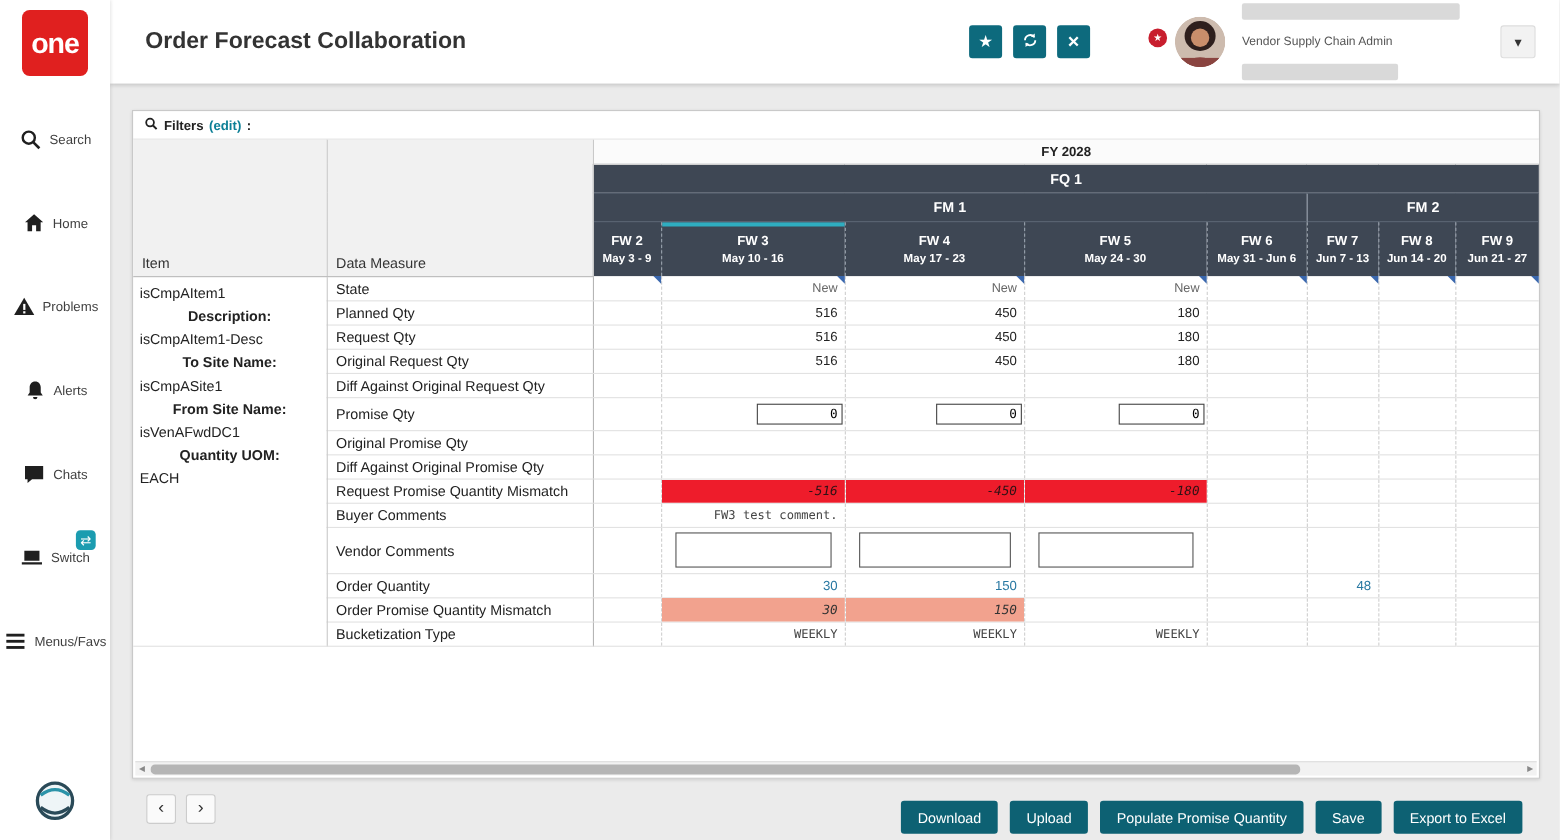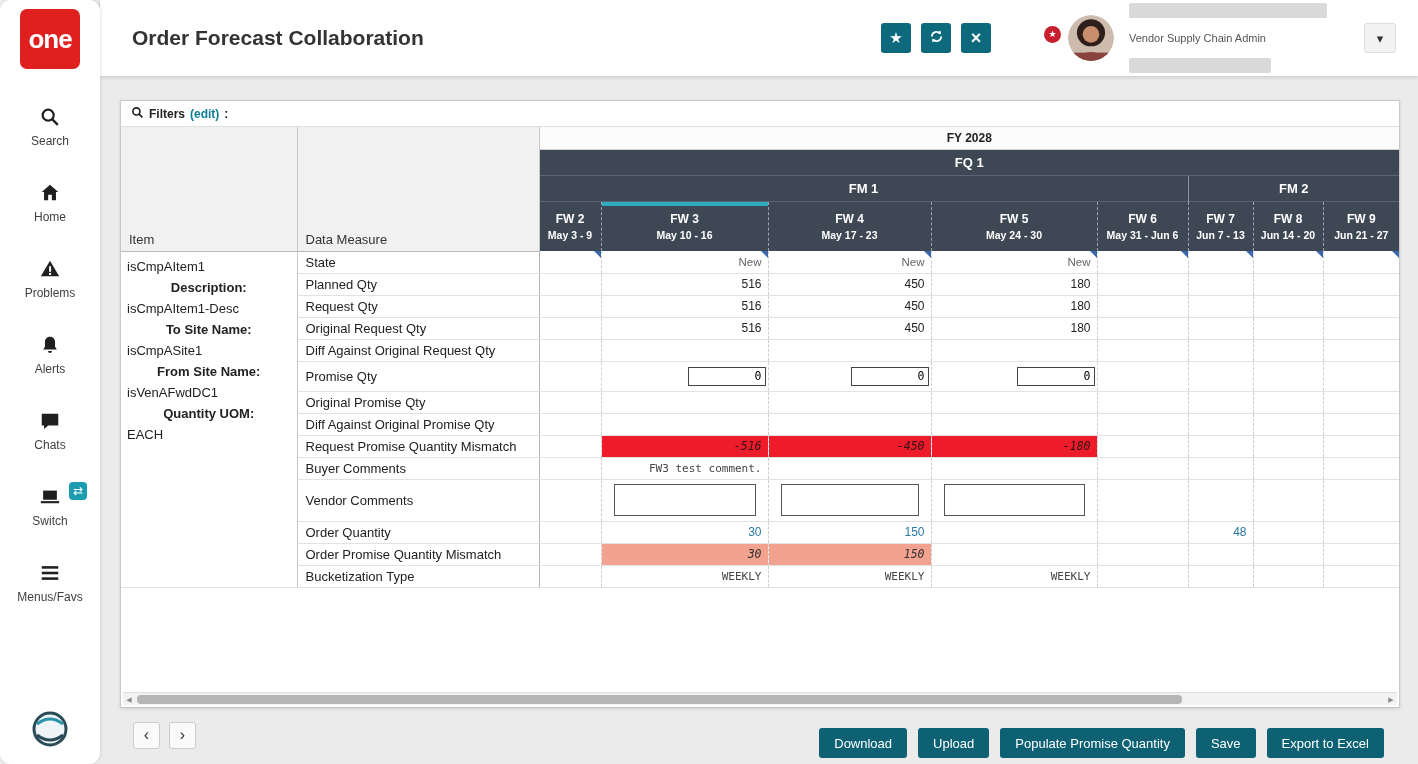--- a/index.html
+++ b/index.html
@@ -1,23 +1,23 @@
 <!DOCTYPE html>
 <html><head>
 <meta charset="utf-8">
 <style>
   * { margin:0; padding:0; box-sizing:border-box; }
   html,body { width:1418px; height:764px; }
   body { font-family:"Liberation Sans",sans-serif; background:#ebebeb; overflow:hidden; }
   .page { position:relative; width:1418px; height:764px; }
 
   
-  .sidebar { position:absolute; left:0; top:0; width:100px; height:100%; background:#fff; box-shadow:1px 0 3px rgba(0,0,0,.10); z-index:6;border-radius:11px; }
+  .sidebar { position:absolute; left:0; top:0; width:100px; height:100%; background:#fff; box-shadow:1px 0 3px rgba(0,0,0,.10); z-index:6; }
   .logo { width:60px; height:60px; background:#e0201f; border-radius:7px; margin:9px auto 20px; display:flex; align-items:center; justify-content:center; color:#fff; font-weight:bold; font-size:26px; letter-spacing:-1px; cursor:pointer; }
-  .nav-item { height:76px; display:flex; flex-direction:column; align-items:center; justify-content:center; gap:6px; cursor:pointer; position:relative; }
+  .nav-item { height:76px; display:flex; flex-direction:row; align-items:center; justify-content:center; gap:6px; cursor:pointer; position:relative; }
   .nav-item svg { width:22px; height:22px; display:block; }
   .nav-item .lbl { font-size:12px; color:#3f3f3f; }
   .switch-badge { position:absolute; top:13px; right:13px; width:18px; height:18px; background:#1b9cb0; color:#fff; border-radius:4px; font-size:12px; line-height:18px; text-align:center; }
   .globe { position:absolute; bottom:12px; left:50%; transform:translateX(-50%); cursor:pointer; }
 
   
   .topbar { position:absolute; left:100px; right:0; top:0; height:76px; background:#fff; box-shadow:0 1px 4px rgba(0,0,0,.18); display:flex; align-items:center; padding:0 22px 0 32px; z-index:5; }
   .topbar h1 { font-size:21px; color:#333; font-weight:bold; }
   .tb-actions { display:flex; gap:10px; margin-left:auto; }
   .tb-btn { width:30px; height:30px; background:#0d6a7d; color:#fff; border:none; border-radius:3px; font-size:15px; display:flex; align-items:center; justify-content:center; cursor:pointer; font-family:inherit; }

